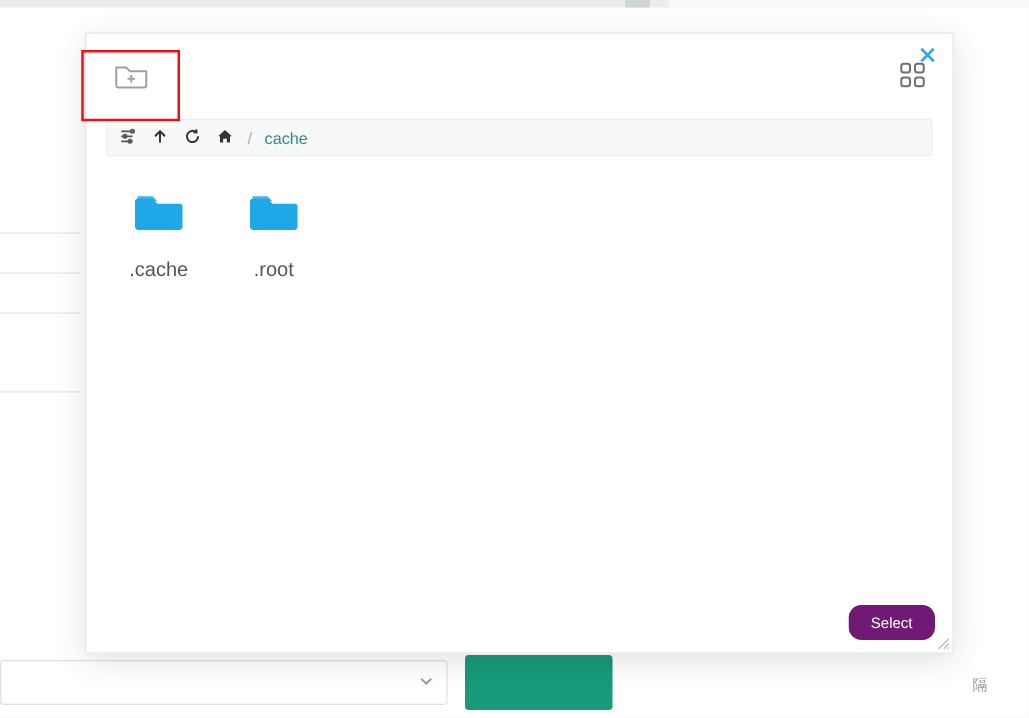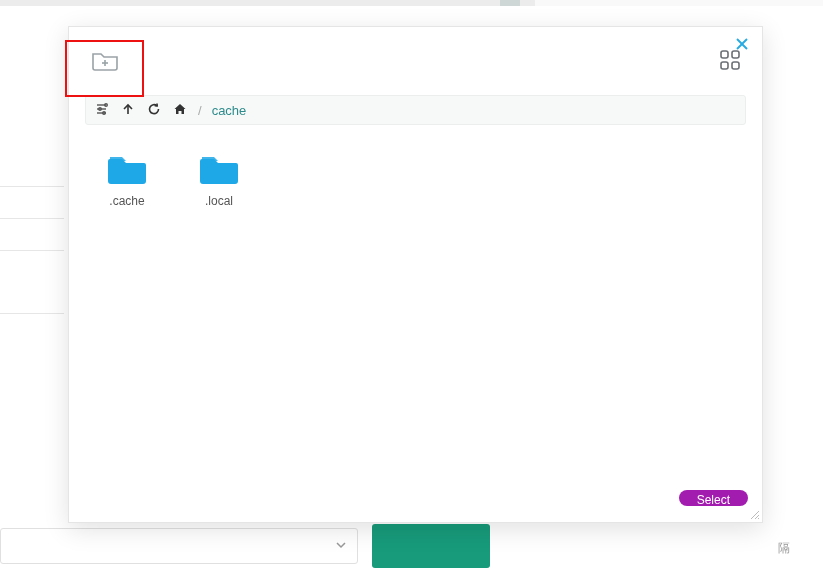--- a/index.html
+++ b/index.html
@@ -125,43 +125,43 @@
     gap:12px 36px;
     overflow:auto;
   }
   .folder-item {
     width:56px;
     display:flex; flex-direction:column; align-items:center;
     cursor:pointer;
   }
   .folder-icon svg { width:40px; height:32px; }
   .folder-label {
-    margin-top:6px;
-    font-size:12px;
+    margin-top:20px;
+    font-size:16px;
     color:#555;
     text-align:center;
     word-break:break-all;
   }
 
   .modal-footer {
     height:40px;
     display:flex; align-items:center; justify-content:flex-end;
     padding:0 14px 8px 0;
     position:relative;
   }
   .resize-handle {
     position:absolute; right:2px; bottom:2px; width:12px; height:12px;
   }
   .resize-handle svg { width:12px; height:12px; stroke:#bbb; stroke-width:1; }
   .select-btn {
-    background:#a21caf;
+    background:#701a75;
     color:#fff;
     border:none;
     border-radius:10px;
-    height:16px;
+    height:28px;
     padding:0 18px;
     font-size:12px;
     cursor:pointer;
     line-height:20px;
   }
 </style>
 </head>
 <body>
 
 <div class="bg-layer">
@@ -264,21 +264,21 @@
             <path fill="#1ea8e8" d="M3 6 h12 l4 4 h18 a2 2 0 0 1 2 2 v16 a3 3 0 0 1 -3 3 H4 a3 3 0 0 1 -3 -3 V8 a2 2 0 0 1 2 -2 Z"></path>
             <path fill="#1ea8e8" opacity="0.85" d="M3 4 h12 l4 4 H3 Z"></path>
           </svg></div>
         <div class="folder-label">.cache</div>
       </div>
       <div class="folder-item">
         <div class="folder-icon"><svg viewBox="0 0 40 32">
             <path fill="#1ea8e8" d="M3 6 h12 l4 4 h18 a2 2 0 0 1 2 2 v16 a3 3 0 0 1 -3 3 H4 a3 3 0 0 1 -3 -3 V8 a2 2 0 0 1 2 -2 Z"></path>
             <path fill="#1ea8e8" opacity="0.85" d="M3 4 h12 l4 4 H3 Z"></path>
           </svg></div>
-        <div class="folder-label">.local</div>
+        <div class="folder-label">.root</div>
       </div>
     </div>
 
   <div class="modal-footer">
     <button class="select-btn">Select</button>
     <div class="resize-handle">
       <span>
         <svg viewBox="0 0 12 12">
           <line x1="3" y1="11" x2="11" y2="3"></line>
           <line x1="7" y1="11" x2="11" y2="7"></line>

